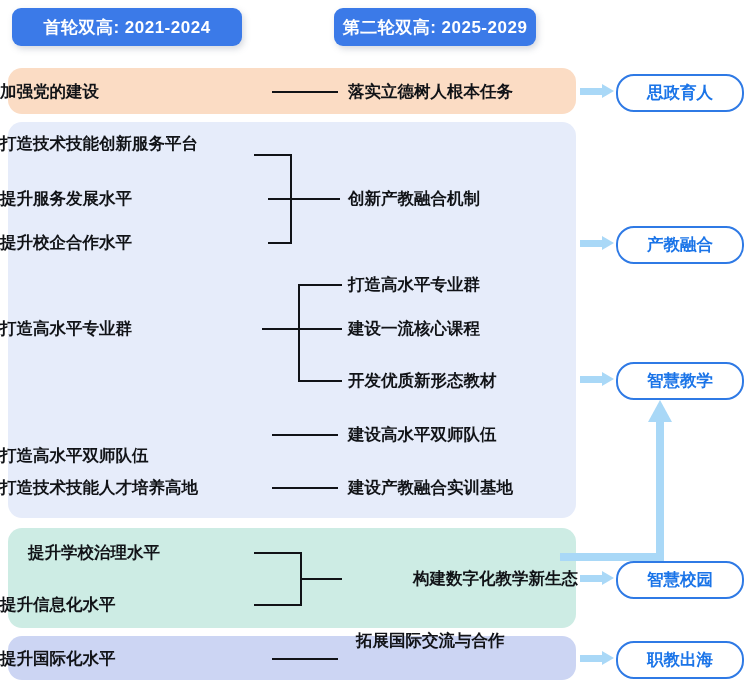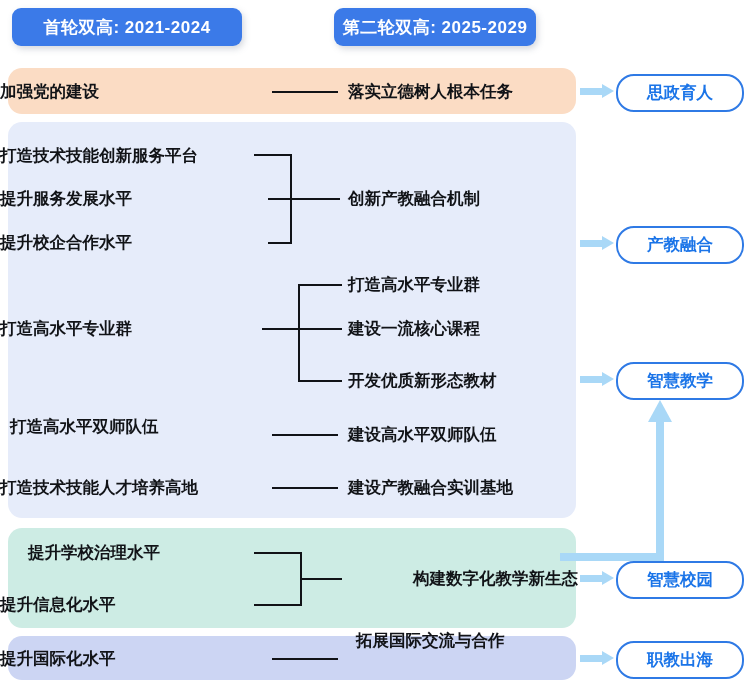--- a/index.html
+++ b/index.html
@@ -139,21 +139,21 @@
   <div id="panel-global" class="panel"></div>
 
   <div class="row lcol" style="top:78px;">
     <span class="item-text">加强党的建设</span>
   </div>
   <div class="hline" style="left:272px; top:91px; width:66px;"></div>
   <div class="row rcol" style="top:78px;">
     <span class="item-text">落实立德树人根本任务</span>
   </div>
 
-  <div class="row lcol" style="top:142px;">
+  <div class="row lcol" style="top:130px;">
     <span class="item-text">打造技术技能创新服务平台</span>
   </div>
   <div class="row lcol" style="top:229px;">
     <span class="item-text">提升校企合作水平</span>
   </div>
   <div class="row lcol" style="top:185px;">
     <span class="item-text">提升服务发展水平</span>
   </div>
 
   <div class="hline" style="left:254px; top:154px; width:38px;"></div>
@@ -178,21 +178,21 @@
   <div class="row rcol" style="top:271px;">
     <span class="item-text">打造高水平专业群</span>
   </div>
   <div class="row rcol" style="top:315px;">
     <span class="item-text">建设一流核心课程</span>
   </div>
   <div class="row rcol" style="top:367px;">
     <span class="item-text">开发优质新形态教材</span>
   </div>
 
-  <div class="row lcol" style="top:413px;padding-left:10px;">
+  <div class="row lcol" style="top:442px;">
     <span class="item-text">打造高水平双师队伍</span>
   </div>
   <div class="hline" style="left:272px; top:434px; width:66px;"></div>
   <div class="row rcol" style="top:421px;">
     <span class="item-text">建设高水平双师队伍</span>
   </div>
 
   <div class="row lcol" style="top:474px;">
     <span class="item-text">打造技术技能人才培养高地</span>
   </div>

